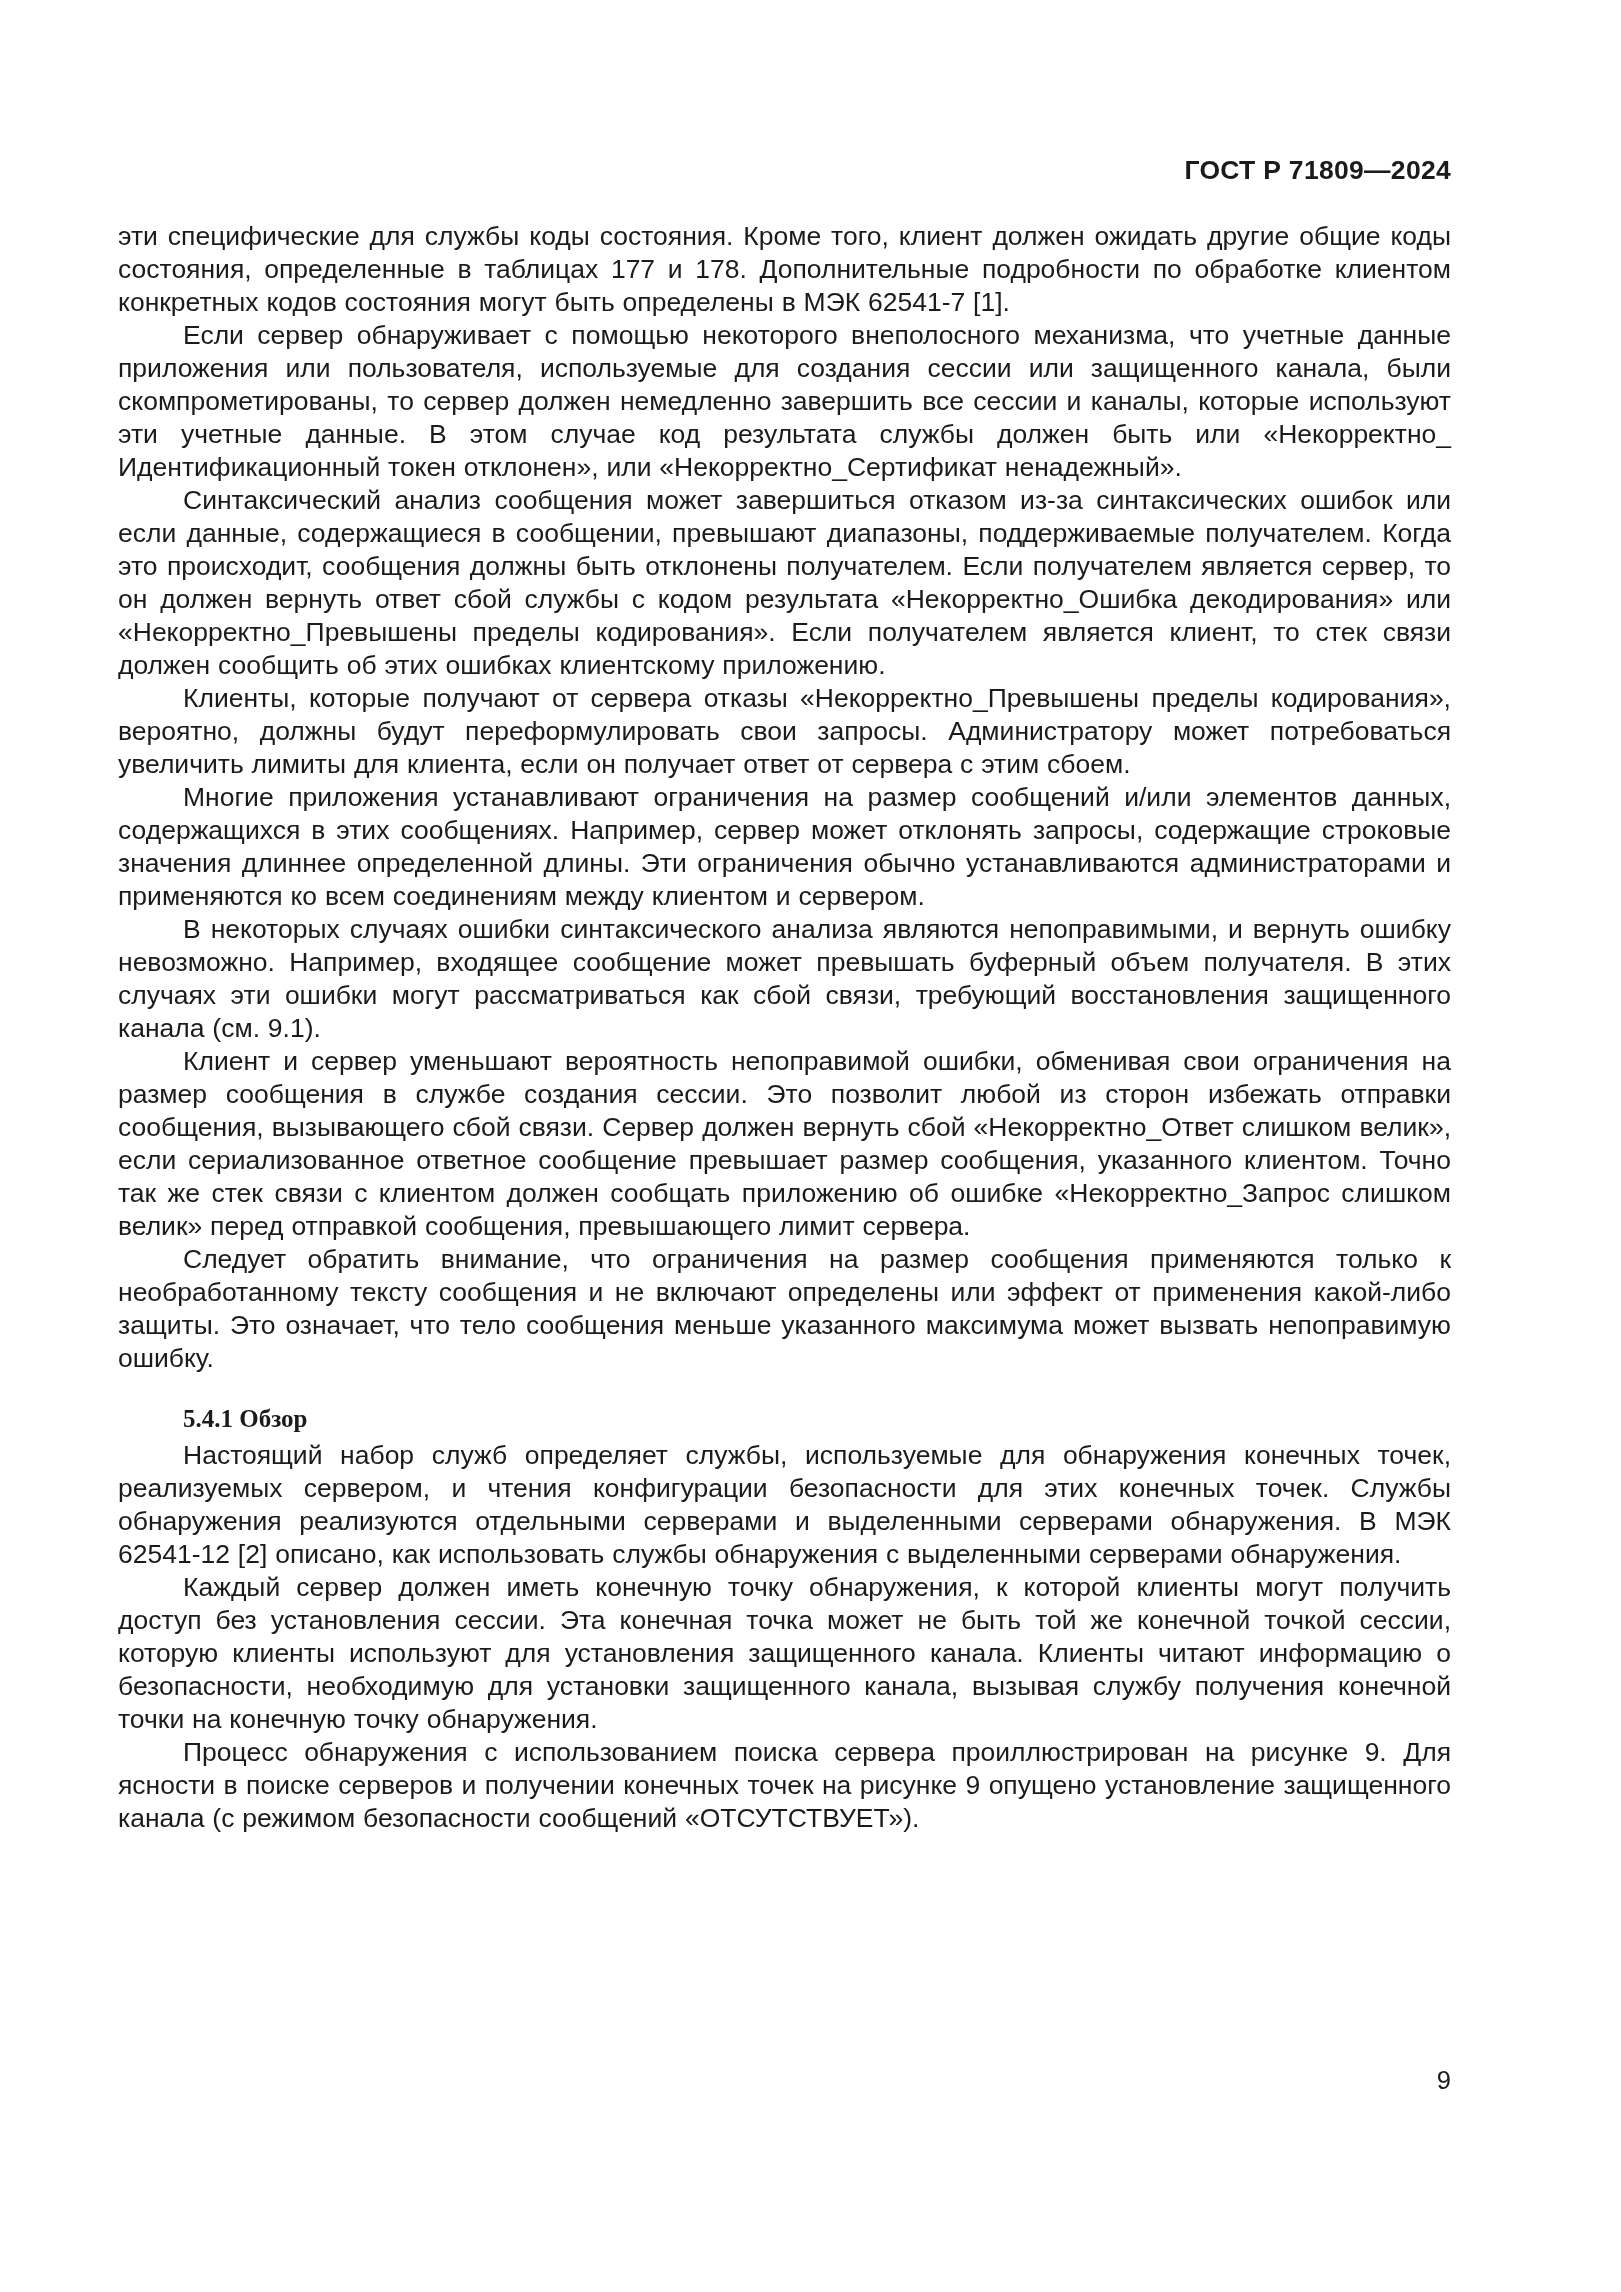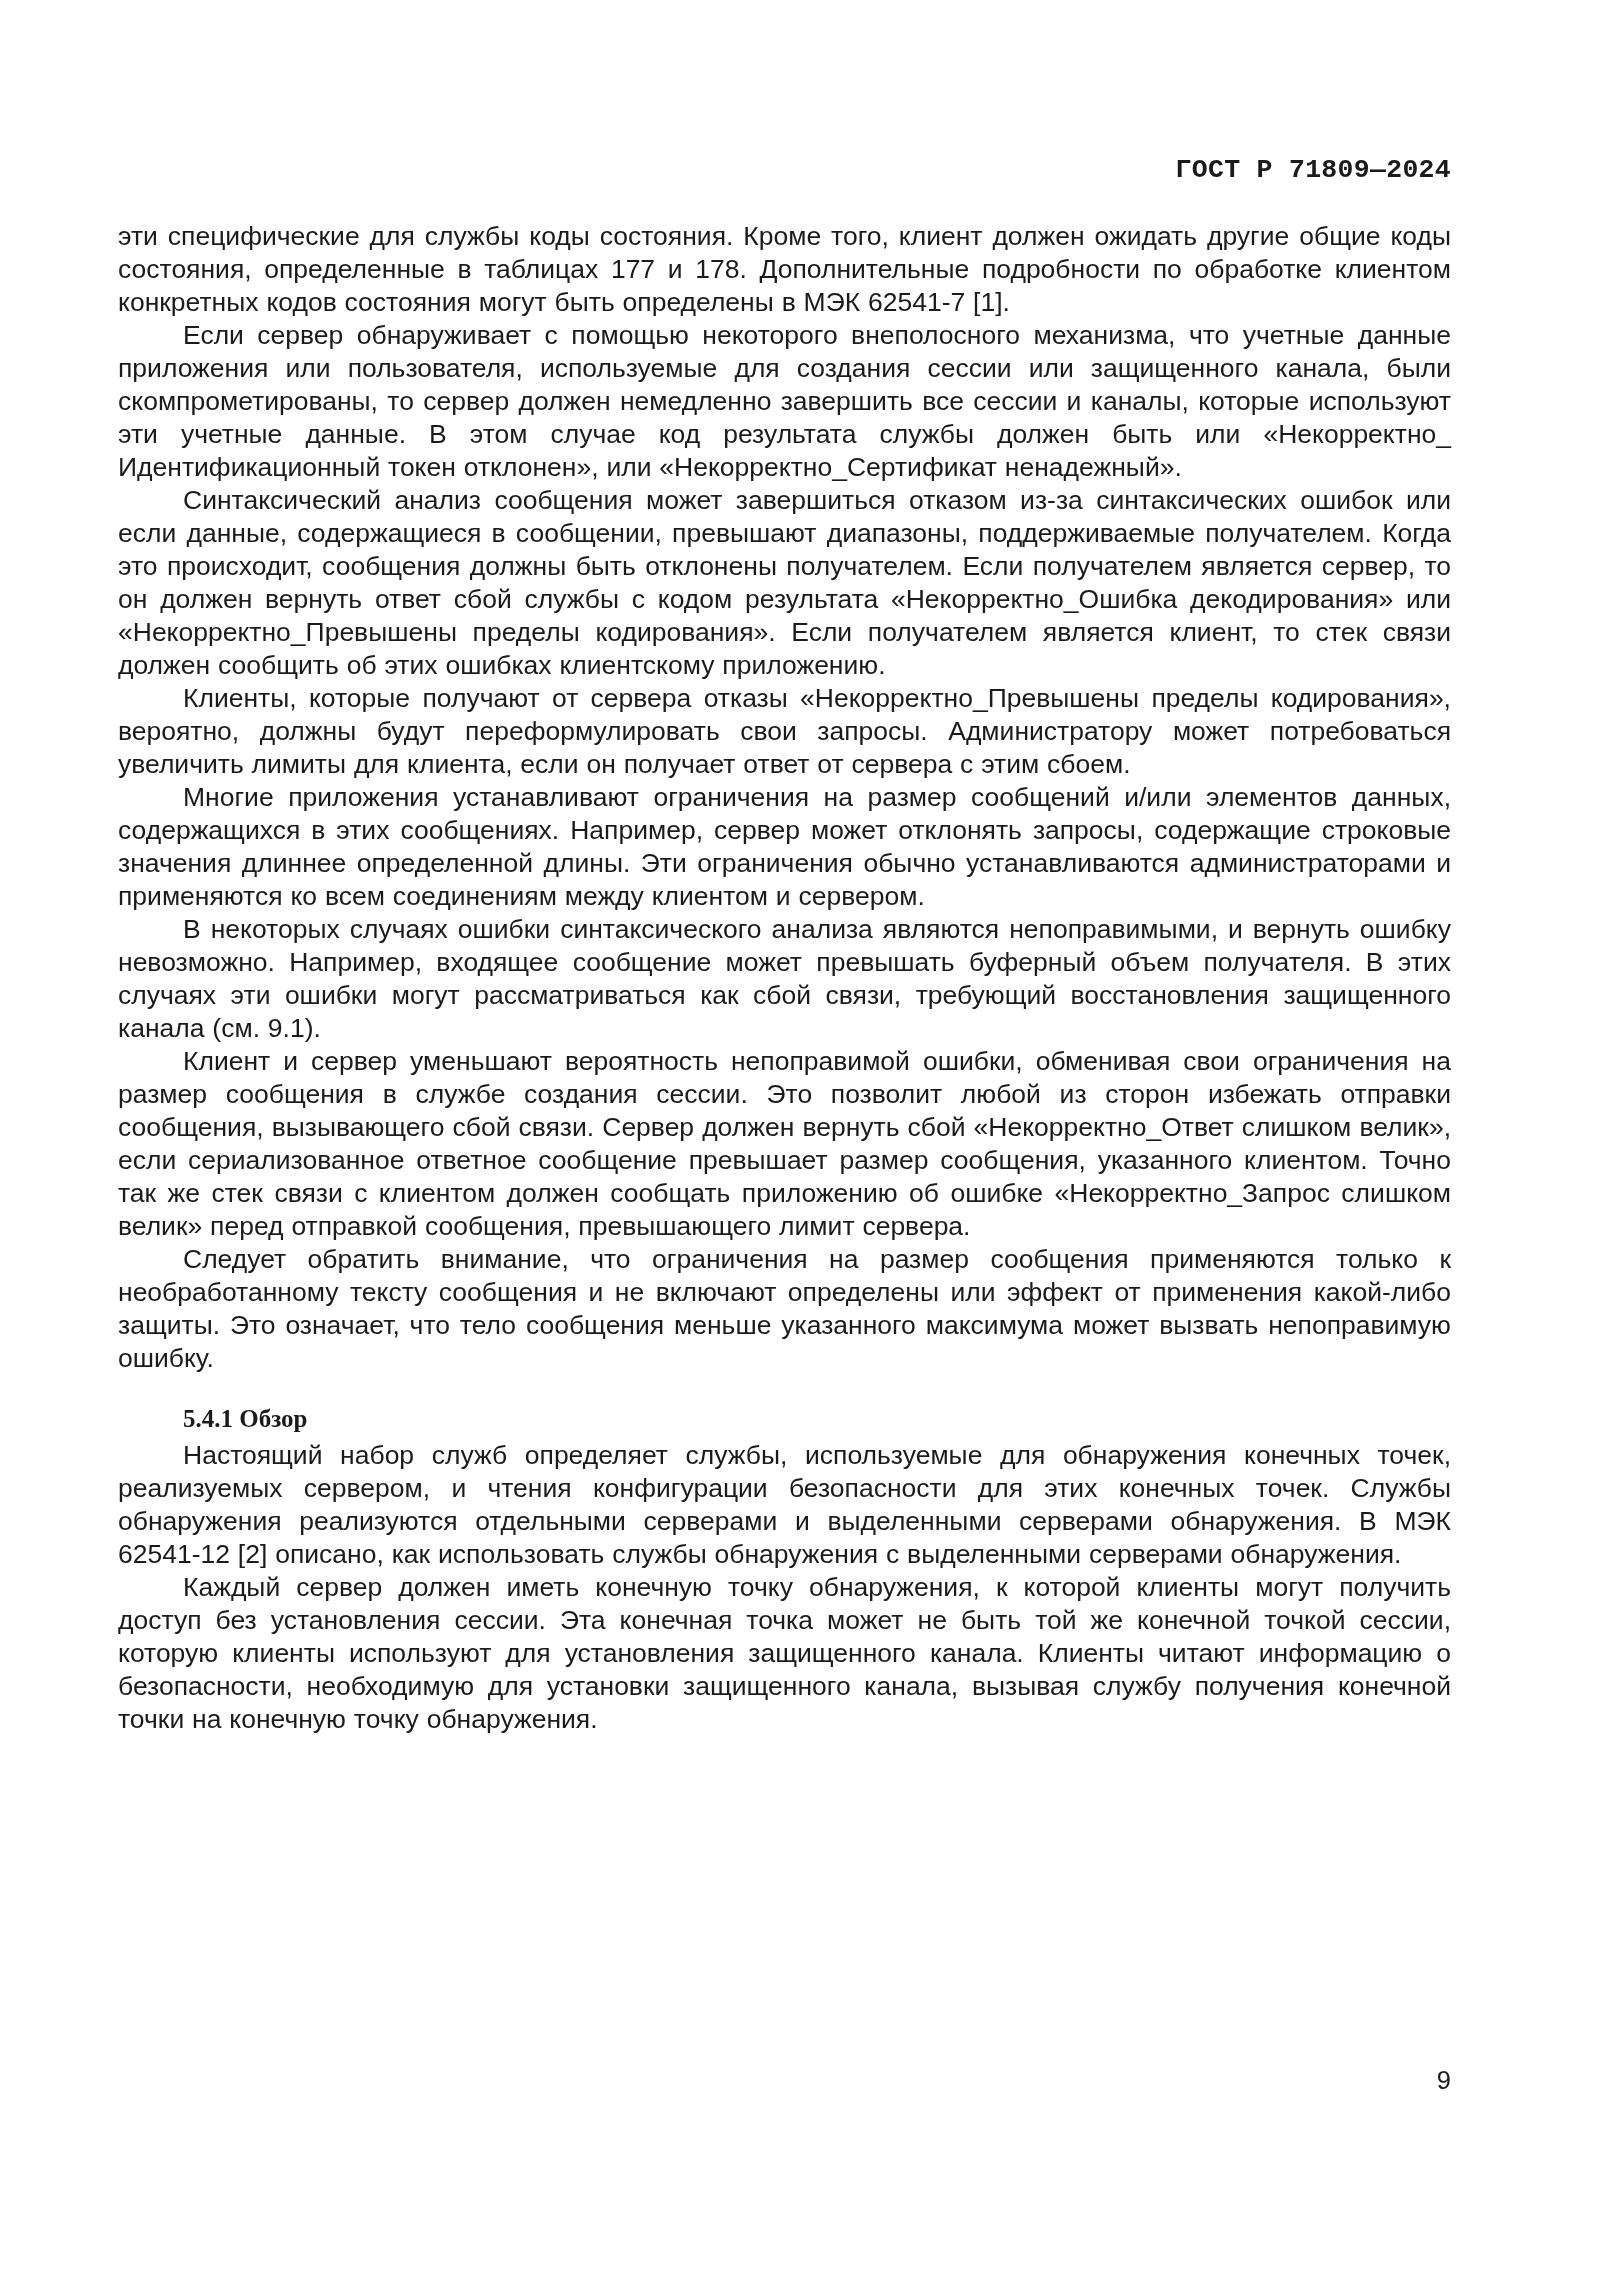--- a/index.html
+++ b/index.html
@@ -18,21 +18,20 @@
   }
   .doc-header {
     position: absolute;
     top: 155px;
     left: 118px;
     width: 1333px;
     text-align: right;
     font-size: 26.5px;
     font-weight: bold;
     letter-spacing: 0.3px;
-    font-family: Liberation Mono, monospace;
   }
   .content {
     position: absolute;
     top: 220px;
     left: 118px;
     width: 1333px;
   }
   .para {
     margin: 0;
     font-size: 26.5px;
@@ -80,18 +79,19 @@
     <p class="para">Если сервер обнаруживает с помощью некоторого внеполосного механизма, что учетные данные приложения или пользователя, используемые для создания сессии или защищенного канала, были скомпрометированы, то сервер должен немедленно завершить все сессии и каналы, которые используют эти учетные данные. В этом случае код результата службы должен быть или «Некорректно_ Идентификационный токен отклонен», или «Некорректно_Сертификат ненадежный».</p>
     <p class="para">Синтаксический анализ сообщения может завершиться отказом из-за синтаксических ошибок или если данные, содержащиеся в сообщении, превышают диапазоны, поддерживаемые получателем. Когда это происходит, сообщения должны быть отклонены получателем. Если получателем является сервер, то он должен вернуть ответ сбой службы с кодом результата «Некорректно_Ошибка декодирования» или «Некорректно_Превышены пределы кодирования». Если получателем является клиент, то стек связи должен сообщить об этих ошибках клиентскому приложению.</p>
     <p class="para">Клиенты, которые получают от сервера отказы «Некорректно_Превышены пределы кодирования», вероятно, должны будут переформулировать свои запросы. Администратору может потребоваться увеличить лимиты для клиента, если он получает ответ от сервера с этим сбоем.</p>
     <p class="para">Многие приложения устанавливают ограничения на размер сообщений и/или элементов данных, содержащихся в этих сообщениях. Например, сервер может отклонять запросы, содержащие строковые значения длиннее определенной длины. Эти ограничения обычно устанавливаются администраторами и применяются ко всем соединениям между клиентом и сервером.</p>
     <p class="para">В некоторых случаях ошибки синтаксического анализа являются непоправимыми, и вернуть ошибку невозможно. Например, входящее сообщение может превышать буферный объем получателя. В этих случаях эти ошибки могут рассматриваться как сбой связи, требующий восстановления защищенного канала (см. 9.1).</p>
     <p class="para">Клиент и сервер уменьшают вероятность непоправимой ошибки, обменивая свои ограничения на размер сообщения в службе создания сессии. Это позволит любой из сторон избежать отправки сообщения, вызывающего сбой связи. Сервер должен вернуть сбой «Некорректно_Ответ слишком велик», если сериализованное ответное сообщение превышает размер сообщения, указанного клиентом. Точно так же стек связи с клиентом должен сообщать приложению об ошибке «Некорректно_Запрос слишком велик» перед отправкой сообщения, превышающего лимит сервера.</p>
     <p class="para">Следует обратить внимание, что ограничения на размер сообщения применяются только к необработанному тексту сообщения и не включают определены или эффект от применения какой-либо защиты. Это означает, что тело сообщения меньше указанного максимума может вызвать непоправимую ошибку.</p>
     <h3 class="h2">5.4.1 Обзор</h3>
     <p class="para">Настоящий набор служб определяет службы, используемые для обнаружения конечных точек, реализуемых сервером, и чтения конфигурации безопасности для этих конечных точек. Службы обнаружения реализуются отдельными серверами и выделенными серверами обнаружения. В МЭК 62541-12 [2] описано, как использовать службы обнаружения с выделенными серверами обнаружения.</p>
     <p class="para">Каждый сервер должен иметь конечную точку обнаружения, к которой клиенты могут получить доступ без установления сессии. Эта конечная точка может не быть той же конечной точкой сессии, которую клиенты используют для установления защищенного канала. Клиенты читают информацию о безопасности, необходимую для установки защищенного канала, вызывая службу получения конечной точки на конечную точку обнаружения.</p>
+    <p class="para">Процесс обнаружения с использованием поиска сервера проиллюстрирован на рисунке 9. Для ясности в поиске серверов и получении конечных точек на рисунке 9 опущено установление защищенного канала (с режимом безопасности сообщений «ОТСУТСТВУЕТ»).</p>
   </div>
 
   <div class="page-number">9</div>
 
 </main>
 
 
 </body></html>

